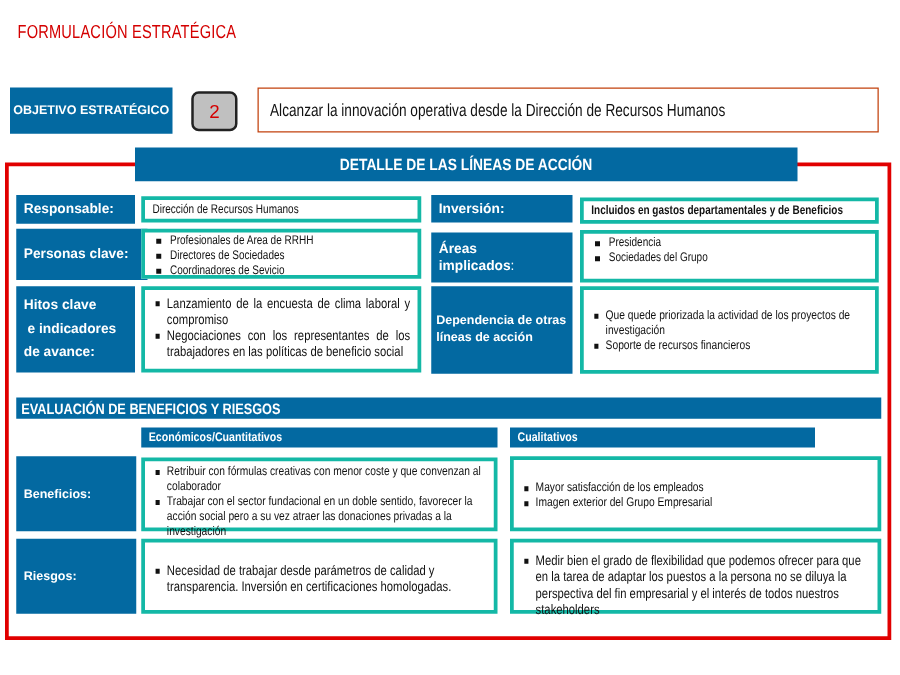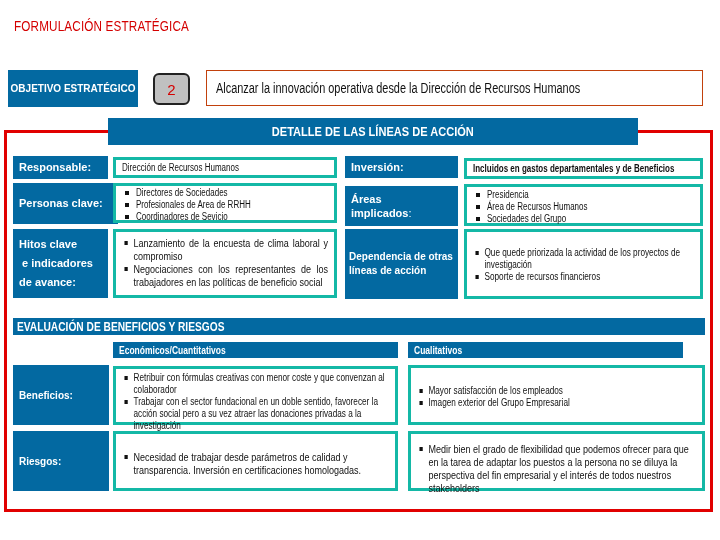--- a/index.html
+++ b/index.html
@@ -56,35 +56,34 @@
 </div>
 <div class="abs val" style="left:464px;top:158px;width:239px;height:21px;display:flex;align-items:flex-start;font-weight:bold;">
   <span class="txt">Incluidos en gastos departamentales y de Beneficios</span>
 </div>
 
 <div class="abs red lab" style="left:13px;top:183px;width:105px;height:41px;">
   <span>Personas clave:</span>
 </div>
 <div class="abs val" style="left:113px;top:183px;width:224px;height:40px;padding-top:1px;">
   <ul class="bl">
+    <li><span class="txt">Profesionales de Area de RRHH</span></li>
     <li><span class="txt">Directores de Sociedades</span></li>
-    <li><span class="txt">Profesionales de Area de RRHH</span></li>
     <li><span class="txt">Coordinadores de Sevicio</span></li>
   </ul>
 </div>
 <div class="abs red lab" style="left:345px;top:186px;width:113px;height:40px;line-height:14px;">
   <div>
     <div>Áreas</div>
     <div><span>implicados</span><span style="font-weight:normal;">:</span></div>
   </div>
 </div>
 <div class="abs val" style="left:464px;top:184px;width:239px;height:42px;padding-top:2px;">
   <ul class="bl">
     <li><span class="txt">Presidencia</span></li>
-    <li><span class="txt">Área de Recursos Humanos</span></li>
     <li><span class="txt">Sociedades del Grupo</span></li>
   </ul>
 </div>
 
 <div class="abs red lab" style="left:13px;top:229px;width:95px;height:69px;">
   <div>
     <div>Hitos clave</div>
     <div style="white-space:pre;"> e indicadores</div>
     <div>de avance:</div>
   </div>
@@ -111,21 +110,21 @@
     </ul>
   </div>
 </div>
 
 <div class="abs red eval-bar">
   <span>EVALUACIÓN DE BENEFICIOS Y RIESGOS</span>
 </div>
 <div class="abs red sub" style="left:113px;top:342px;width:285px;">
   <span>Económicos/Cuantitativos</span>
 </div>
-<div class="abs red sub" style="left:408px;top:342px;width:275px;">
+<div class="abs red sub" style="left:408px;top:342px;width:244px;">
   <span>Cualitativos</span>
 </div>
 
 <div class="abs red lab" style="left:13px;top:365px;width:96px;height:60px;font-size:10px;">
   <span>Beneficios:</span>
 </div>
 <div class="abs val" style="left:113px;top:366px;width:285px;height:59px;padding-top:3px;">
   <div class="cond">
     <ul class="bl">
       <li><span>Retribuir con fórmulas creativas con menor coste y que convenzan al colaborador</span></li>

